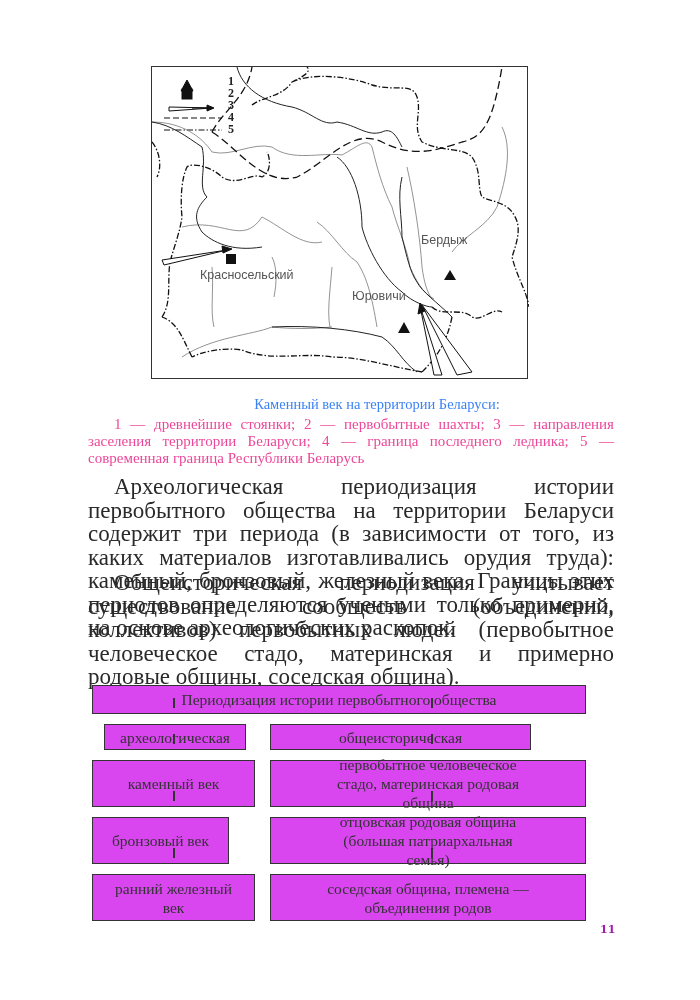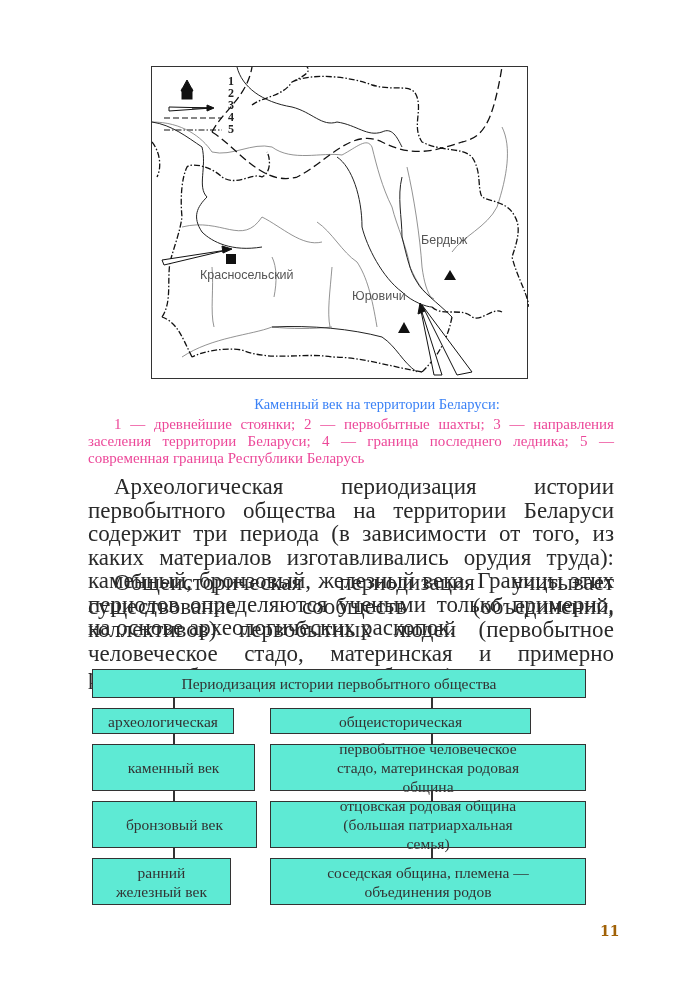--- a/index.html
+++ b/index.html
@@ -11,26 +11,26 @@
   .map-label { position: absolute; font-family: Liberation Sans, sans-serif; font-size: 12.5px; color: #555; white-space: nowrap; }
   .caption-title { position: absolute; left: 0; width: 700px; top: 396px; text-align: center;
                    font-family: "Liberation Serif", serif; font-size: 14.5px; color: #3b82f6; padding-left: 27px; }
   .caption-legend { position: absolute; left: 88px; width: 526px; top: 416px;
                     font-family: "Liberation Serif", serif; font-size: 15px; line-height: 17px; color: #ec4899;
                     text-indent: 26px; text-align: justify; }
   .body-text { position: absolute; left: 88px; width: 526px; font-family: "Liberation Serif", serif;
                font-size: 23px; line-height: 23.5px; color: #2a2a2a; text-align: justify; text-indent: 26px; margin: 0; }
   .p1 { top: 475px; }
   .p2 { top: 571px; }
-  .box { position: absolute; border: 1.5px solid #333; box-sizing: border-box; background: #5eead4;
+  .box { position: absolute; border: 1.5px solid #333; box-sizing: border-box; background: #d946ef;
          display: flex; align-items: center; justify-content: center; text-align: center;
-         font-family: "Liberation Serif", serif; font-size: 15.5px; line-height: 19px; color: #333; }
+         font-family: "Liberation Serif", serif; font-size: 15.5px; line-height: 19px; color: #333; margin-top: 16px; }
   .vline { position: absolute; width: 1.5px; background: #333; }
   .page-num { position: absolute; left: 600px; top: 923px; font-family: "DejaVu Serif", serif;
-              font-weight: bold; font-size: 14px; color: #a16207; }
+              font-weight: bold; font-size: 11px; color: #a21caf; }
 </style>
 </head>
 <body>
 
 <div class="map-frame">
   <svg width="377" height="313" viewBox="0 0 377 313">
 
     <g stroke="#111" fill="#111">
       <polygon points="35,13 29,24 41,24"></polygon>
       <rect x="30" y="22" width="10" height="10"></rect>
@@ -111,39 +111,39 @@
 
 <p class="body-text p1" data-bind="body.paragraph1">Археологическая периодизация истории первобытного общества на территории Беларуси содержит три периода (в зависимости от того, из каких материалов изготавливались орудия труда): каменный, бронзовый, железный века. Границы этих периодов определяются учеными только примерно, на основе археологических раскопок.</p>
 <p class="body-text p2" data-bind="body.paragraph2">Общеисторическая периодизация учитывает существование сообществ (объединений, коллективов) первобытных людей (первобытное человеческое стадо, материнская и примерно родовые общины, соседская община).</p>
 
 <div>
   <div class="box" style="left:92px; top:669px; width:494px; height:29px;" data-bind="diagram.root">Периодизация истории первобытного общества</div>
 
   <div class="vline" style="left:173px; top:698px; height:10px;"></div>
   <div class="vline" style="left:431px; top:698px; height:10px;"></div>
 
-  <div class="box" style="left:92px; top:708px; width:142px; height:26px;" data-bind="diagram.left.header">археологическая</div>
+  <div class="box" style="left:104px; top:708px; width:142px; height:26px;" data-bind="diagram.left.header">археологическая</div>
   <div class="box" style="left:270px; top:708px; width:261px; height:26px;" data-bind="diagram.right.header">общеисторическая</div>
 
   <div class="vline" style="left:173px; top:734px; height:10px;"></div>
   <div class="vline" style="left:431px; top:734px; height:10px;"></div>
 
   <div class="box" style="left:92px; top:744px; width:163px; height:47px;" data-bind="diagram.left.items.0">каменный век</div>
   <div class="box" style="left:270px; top:744px; width:316px; height:47px;" data-bind="diagram.right.items.0">первобытное человеческое стадо, материнская родовая община</div>
 
   <div class="vline" style="left:173px; top:791px; height:10px;"></div>
   <div class="vline" style="left:431px; top:791px; height:10px;"></div>
 
-  <div class="box" style="left:92px; top:801px; width:165px; height:47px;" data-bind="diagram.left.items.1">бронзовый век</div>
+  <div class="box" style="left:92px; top:801px; width:137px; height:47px;" data-bind="diagram.left.items.1">бронзовый век</div>
   <div class="box" style="left:270px; top:801px; width:316px; height:47px;" data-bind="diagram.right.items.1">отцовская родовая община (большая патриархальная семья)</div>
 
   <div class="vline" style="left:173px; top:848px; height:10px;"></div>
   <div class="vline" style="left:431px; top:848px; height:10px;"></div>
 
-  <div class="box" style="left:92px; top:858px; width:139px; height:47px; padding:0 12px;" data-bind="diagram.left.items.2">ранний железный век</div>
+  <div class="box" style="left:92px; top:858px; width:163px; height:47px; padding:0 12px;" data-bind="diagram.left.items.2">ранний железный век</div>
   <div class="box" style="left:270px; top:858px; width:316px; height:47px; padding:0 20px;" data-bind="diagram.right.items.2">соседская община, племена — объединения родов</div>
 </div>
 
 <style>
   
   [data-bind="diagram.right.items.0"] { padding: 16px 60px; }
   [data-bind="diagram.right.items.1"] { padding: 0 55px; text-align: center; }
 </style>
 
 <div class="page-num" data-bind="page_number">11</div>

